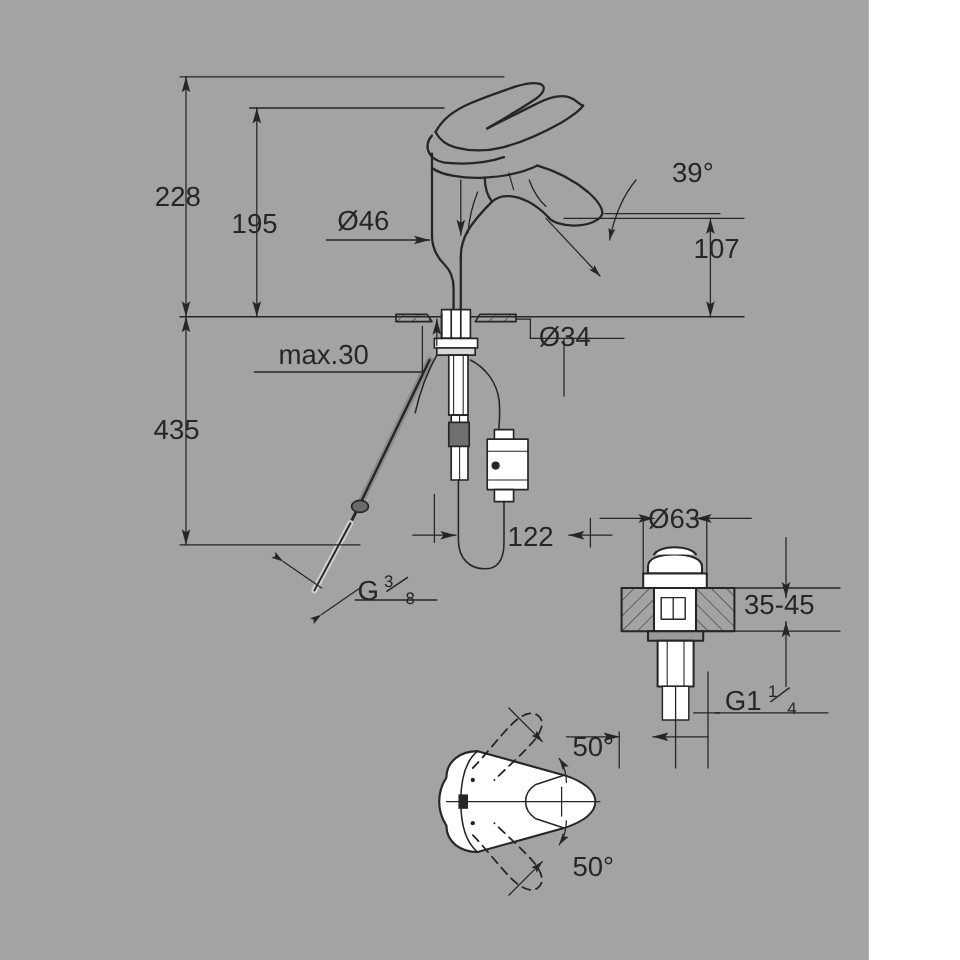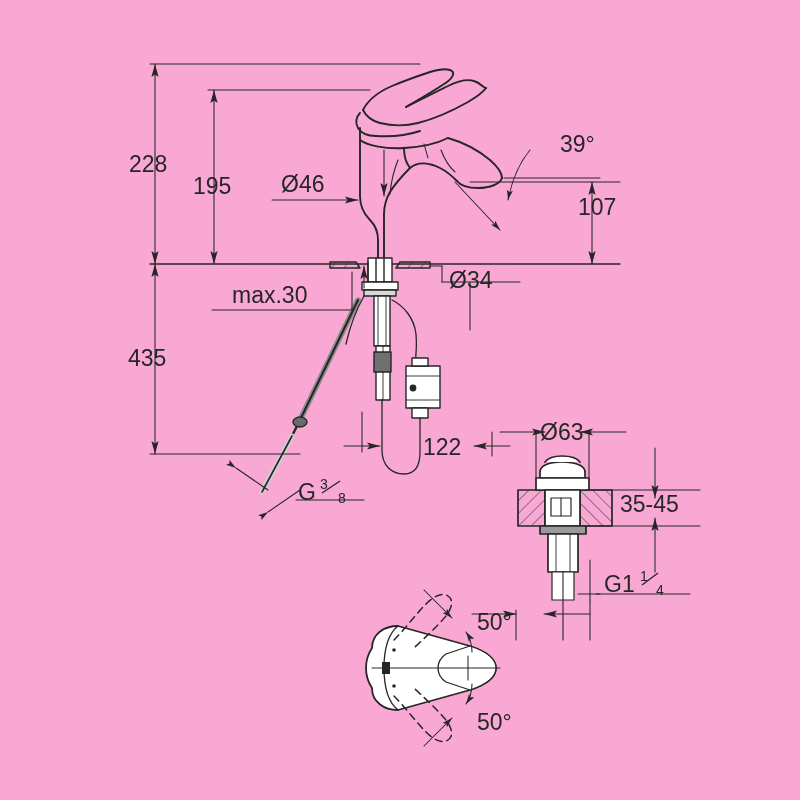--- a/index.html
+++ b/index.html
@@ -2,21 +2,21 @@
 <html><head>
 <meta charset="utf-8">
 <title>Technical Drawing</title>
 <style>
   html,body{margin:0;padding:0;background:#ffffff;}
   body{
     width:800px;height:800px;overflow:hidden;
     font-family:"Liberation Sans", sans-serif;
     color:#1d1d1d;
   }
-  #sheet{position:relative;width:800px;height:800px;background:#f9a8d4;}
+  #sheet{position:relative;width:724px;height:800px;background:#a3a3a3;}
   #sheet svg{position:absolute;left:0;top:0;}
   .dimtxt{
     font-family:"Liberation Sans", sans-serif;
     font-size:23px;
     fill:#262626;
     letter-spacing:0px;
   }
   .frac-num{font-size:14px;}
   .frac-den{font-size:14px;}
 </style>

